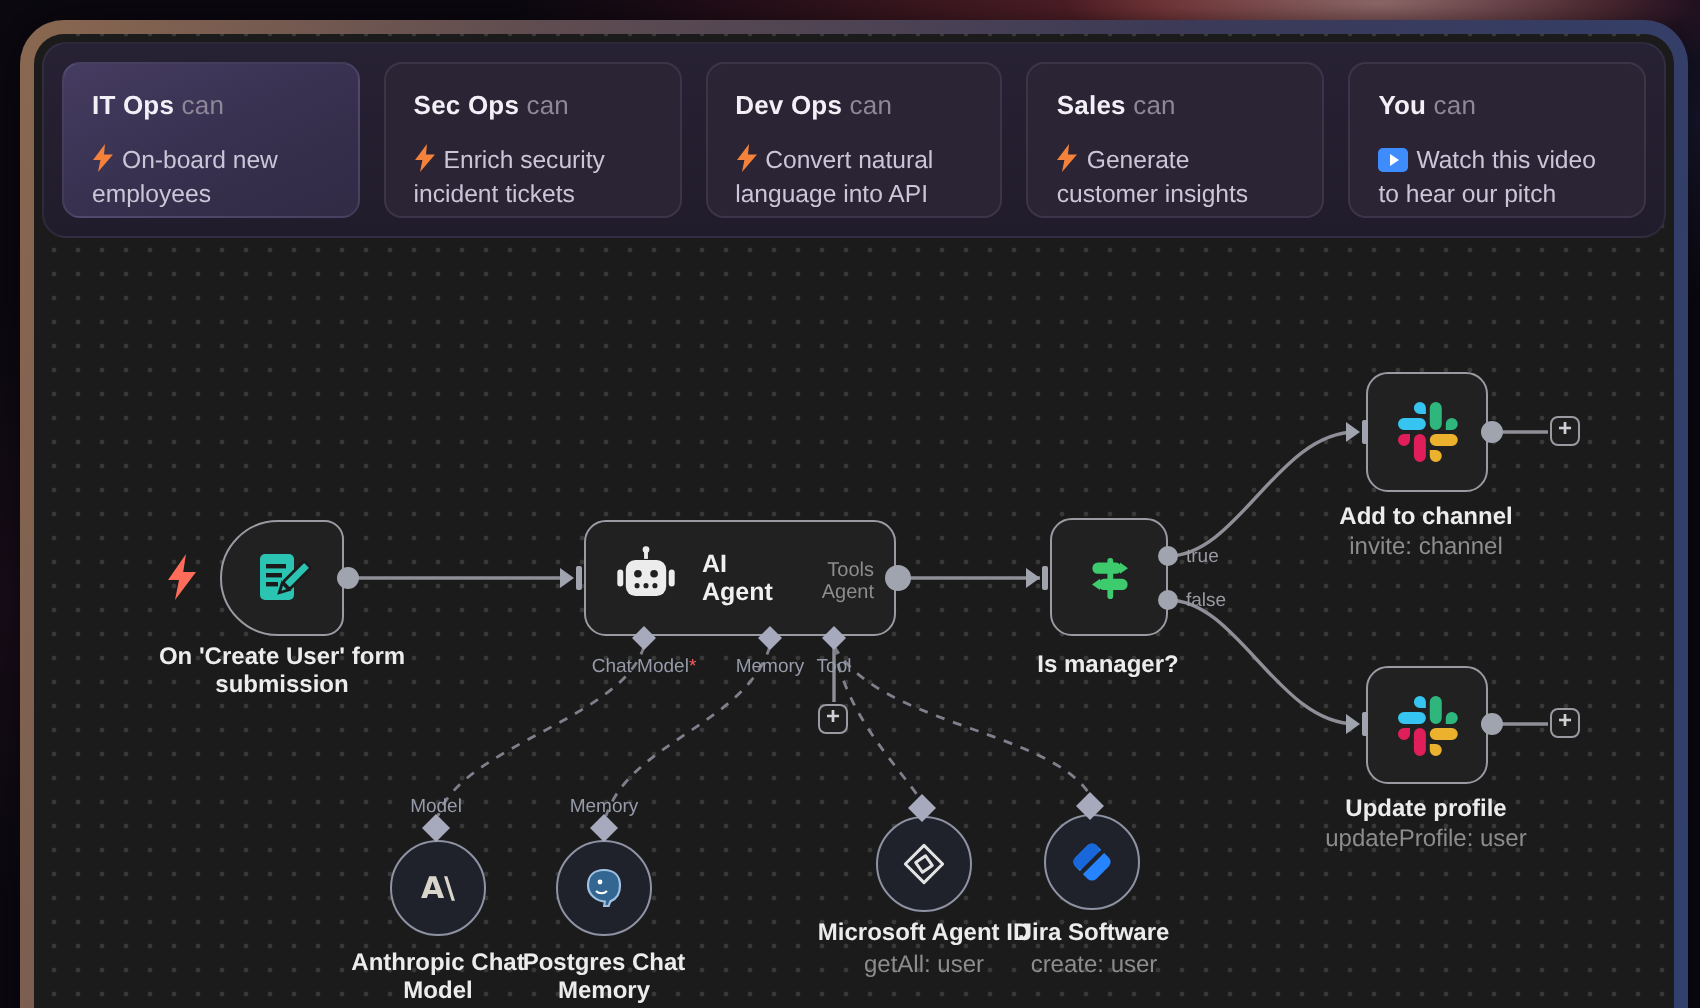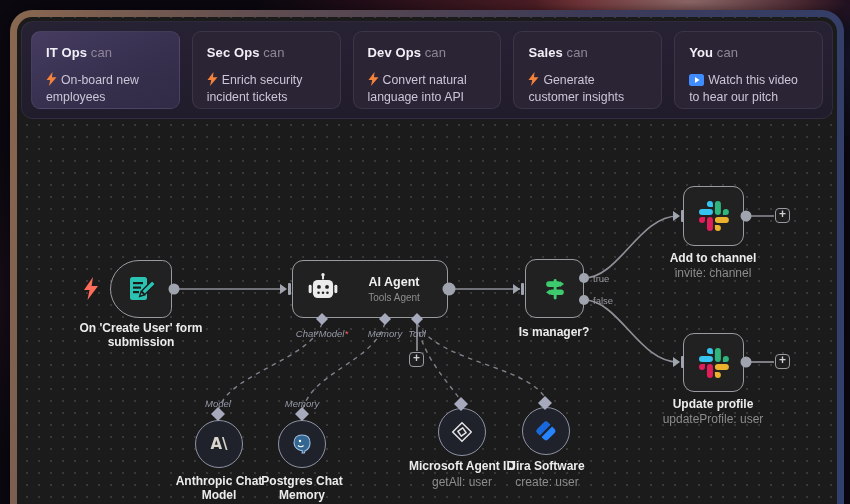--- a/index.html
+++ b/index.html
@@ -49,32 +49,32 @@
   svg.layer{ position:absolute; left:0; top:0; pointer-events:none; }
   #wires{ z-index:1; } #ports{ z-index:4; }
   
   .node{
     position:absolute; z-index:2; background:#212121;
     border:1.7px solid #9a9aa2; border-radius:11px;
     display:flex; align-items:center; justify-content:center;
   }
   .node.trigger{ border-radius:30px 10px 10px 30px; }
   .node.agent{ justify-content:flex-start; padding-left:13px; gap:11px; }
-  .agent-text{ display:flex; flex-direction:column; align-items:center; flex:1; padding-right:10px; }
+  .agent-text{ display:flex; align-items:center; flex:1; padding-right:10px; }
   .agent-title{ font-size:12.5px; font-weight:bold; color:#f0f0f0; }
   .agent-sub{ font-size:10px; color:#8d8d8d; margin-top:3px;text-align:right; }
   .cnode{
     position:absolute; z-index:2; width:48px; height:48px; border-radius:50%;
     background:#20222b; border:1.7px solid #8e93a4;
     display:flex; align-items:center; justify-content:center;
   }
   .nlabel{ position:absolute; z-index:2; color:#ececec; font-size:12px; font-weight:600;
            text-align:center; line-height:1.2; }
   .nsub{ position:absolute; z-index:2; color:#8c8c8c; font-size:12px; text-align:center; }
-  .plabel{ position:absolute; z-index:2; color:#969aa9; font-size:9.5px; text-align:center;font-style:italic; }
+  .plabel{ position:absolute; z-index:2; color:#969aa9; font-size:9.5px; text-align:center; }
   .plabel .req{ color:#ff5c5c; }
   .branch-label{ position:absolute; z-index:2; color:#9a9aa2; font-size:9.5px; }
   .plus{
     position:absolute; z-index:4; width:15px; height:15px; border-radius:4px;
     background:#1e1e1e; border:1.6px solid #9a9aa2; color:#cfcfd4;
     font-size:12px; line-height:11px; text-align:center; font-weight:bold;
   }
   .bolt-red{ position:absolute; z-index:2; }
 </style>
 </head>

